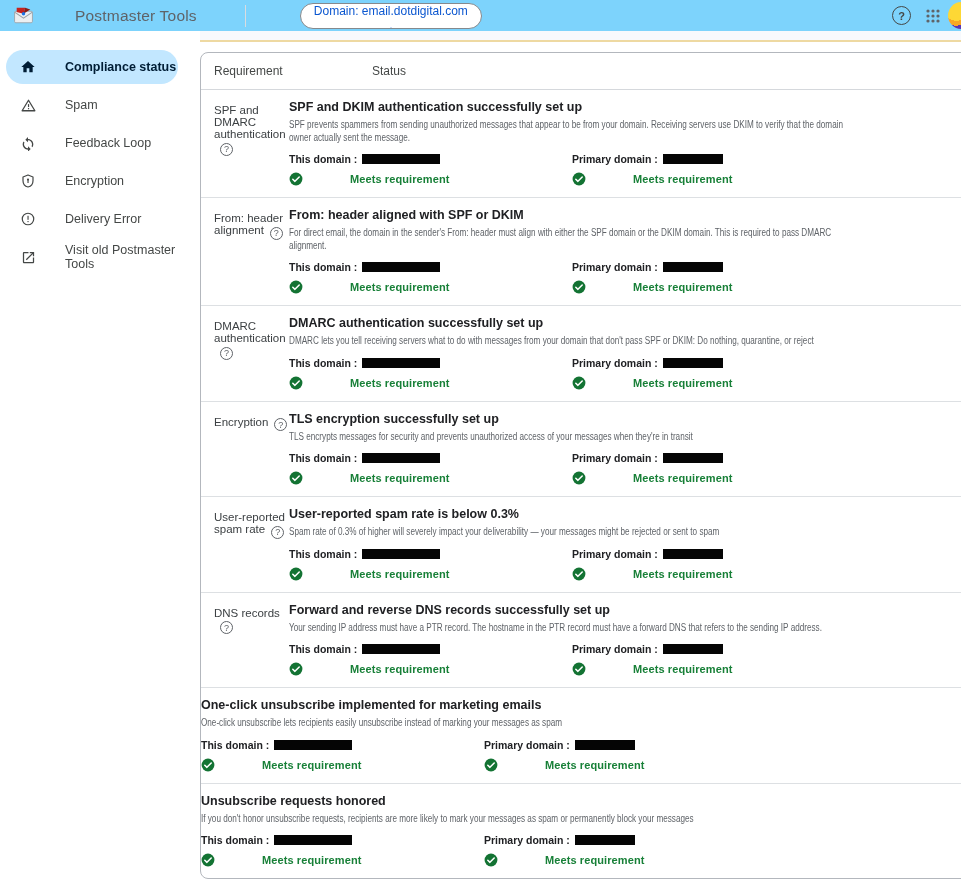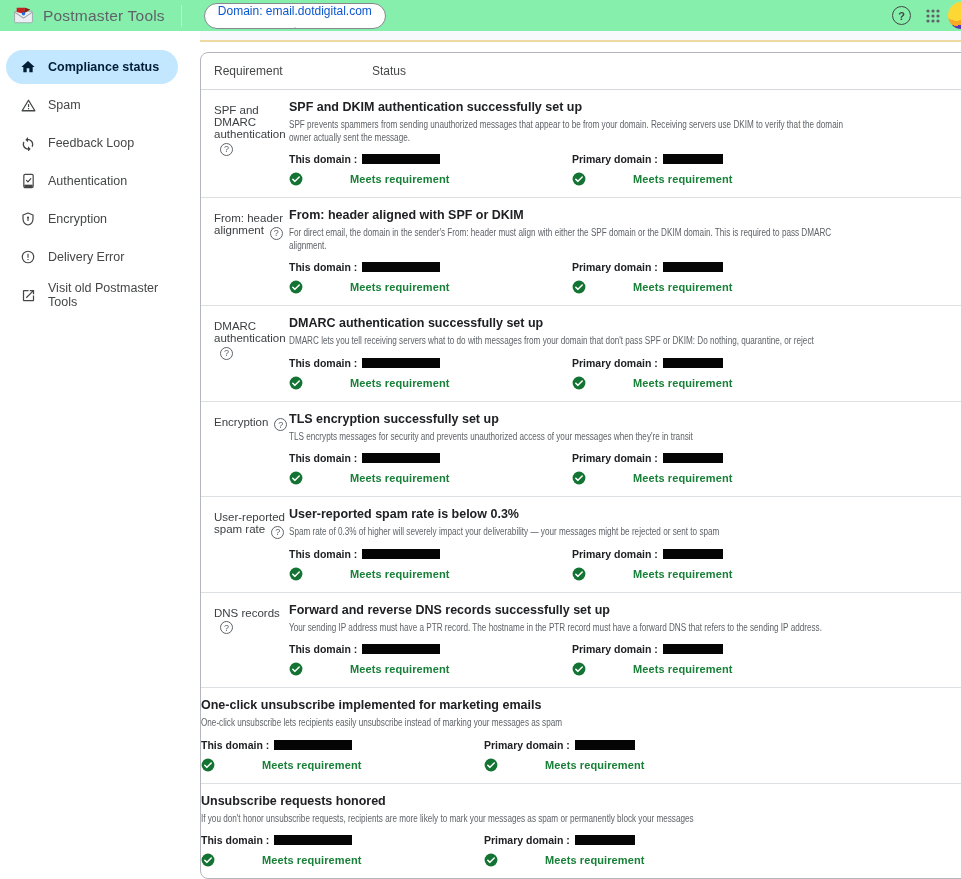--- a/index.html
+++ b/index.html
@@ -3,22 +3,22 @@
 <meta charset="utf-8">
 <style>
   * { box-sizing: border-box; margin: 0; padding: 0; }
   html,body { width: 961px; height: 879px; }
   body {
     position: relative; overflow: hidden; background: #fff;
     font-family: "Liberation Sans", sans-serif; color: #202124;
   }
 
   
-  .topbar { position: absolute; top:0; left:0; right:0; height:31px; background:#86efac;
-            display:flex; align-items:center; z-index:5; }
+  .topbar { position: absolute; top:0; left:0; right:0; height:31px; background:#7dd3fc;
+            display:flex; align-items:center; z-index:5;gap:32px; }
   .logo { margin-left:13px; display:flex; align-items:center; }
   .app-title { font-size:15.5px; color:#5f6368; margin-left:9px; letter-spacing:.2px; }
   .tb-divider { width:1px; height:22px; background:#dadce0; margin-left:16px; }
   .domain-pill { margin-left:22px; height:26px; border:1px solid #85898d; border-radius:14px;
                  background:#fff; display:flex; align-items:center; gap:9px; padding:0 13px;
                  color:#0b57d0; font-size:12px; cursor:pointer;flex-direction:column; }
   .tb-icon-btn { position:absolute; top:6px; width:19px; height:19px; display:flex;
                  align-items:center; justify-content:center; cursor:pointer; }
   .help-btn { left:892px; border:1.6px solid #444746; border-radius:50%; color:#444746;
               font-size:11px; font-weight:bold; }
@@ -27,21 +27,21 @@
             background: radial-gradient(circle at 30% 30%, #fdd835 0 40%, #f9a825 40% 58%, #5e35b1 58% 100%);
             cursor:pointer; }
 
   
   .strip { position:absolute; left:186px; top:31px; right:0; height:9px; background:#f7f9fd; }
   .tan-line { position:absolute; left:186px; top:40px; right:0; height:2px; background:#eed9a2; }
 
   
   .sidebar { position:absolute; top:31px; left:0; width:200px; bottom:0; background:#fff; padding-top:19px; }
   .side-item { height:34px; margin:0 22px 4px 6px; border-radius:17px; display:flex; align-items:center;
-               gap:11px; padding-left:13px; font-size:12.5px; color:#444746; cursor:pointer; }
+               gap:28px; padding-left:13px; font-size:12.5px; color:#444746; cursor:pointer; }
   .side-item.selected { background:#c2e7ff; color:#001d35; font-weight:bold; }
   .side-item .ic { width:18px; height:18px; display:flex; align-items:center; justify-content:center; flex:none; }
 
   
   .table { position:absolute; left:200px; top:52px; width:770px; background:#fff;
            border:1px solid #b3b7bd; border-radius:8px 0 0 8px; }
   .thead { height:37px; display:flex; align-items:center; font-size:12px; color:#444746;
            border-bottom:1px solid #d5d8dc; }
   .thead .c1 { width:171px; padding-left:13px; }
   .trow { display:flex; border-bottom:1px solid #dde0e3; }
@@ -132,30 +132,20 @@
 
   <div class="side-item">
     <span class="ic">
       <svg width="16" height="16" viewBox="0 0 24 24">
         <path fill="#444746" d="M12 6V3L8 7l4 4V8c3.31 0 6 2.69 6 6 0 1.01-.25 1.97-.7 2.8l1.46 1.46C19.54 17.03 20 15.57 20 14c0-4.42-3.58-8-8-8zm0 14c-3.31 0-6-2.69-6-6 0-1.01.25-1.97.7-2.8L5.24 9.74C4.46 10.97 4 12.43 4 14c0 4.42 3.58 8 8 8v3l4-4-4-4v3z"></path>
       </svg>
     </span>
     <span>Feedback Loop</span>
   </div>
 
-  <div class="side-item">
-    <span class="ic">
-      <svg width="15" height="16" viewBox="0 0 20 24">
-        <rect x="3" y="2" width="14" height="20" rx="2" fill="none" stroke="#444746" stroke-width="1.8"></rect>
-        <rect x="3.8" y="17.5" width="12.4" height="3.6" fill="#444746"></rect>
-        <path d="M7 11 l2.2 2.4 L13.5 8.5" fill="none" stroke="#444746" stroke-width="1.8" stroke-linecap="round"></path>
-      </svg>
-    </span>
-    <span>Authentication</span>
-  </div>
 
   <div class="side-item">
     <span class="ic">
       <svg width="16" height="16" viewBox="0 0 24 24">
         <path d="M12 3 L19.5 6 V11.5 C19.5 16 16.5 19.8 12 21 C7.5 19.8 4.5 16 4.5 11.5 V6 Z" fill="none" stroke="#444746" stroke-width="1.8" stroke-linejoin="round"></path>
         <circle cx="12" cy="10" r="1.6" fill="#444746"></circle>
         <rect x="11.2" y="11" width="1.7" height="4" fill="#444746"></rect>
       </svg>
     </span>
     <span>Encryption</span>

